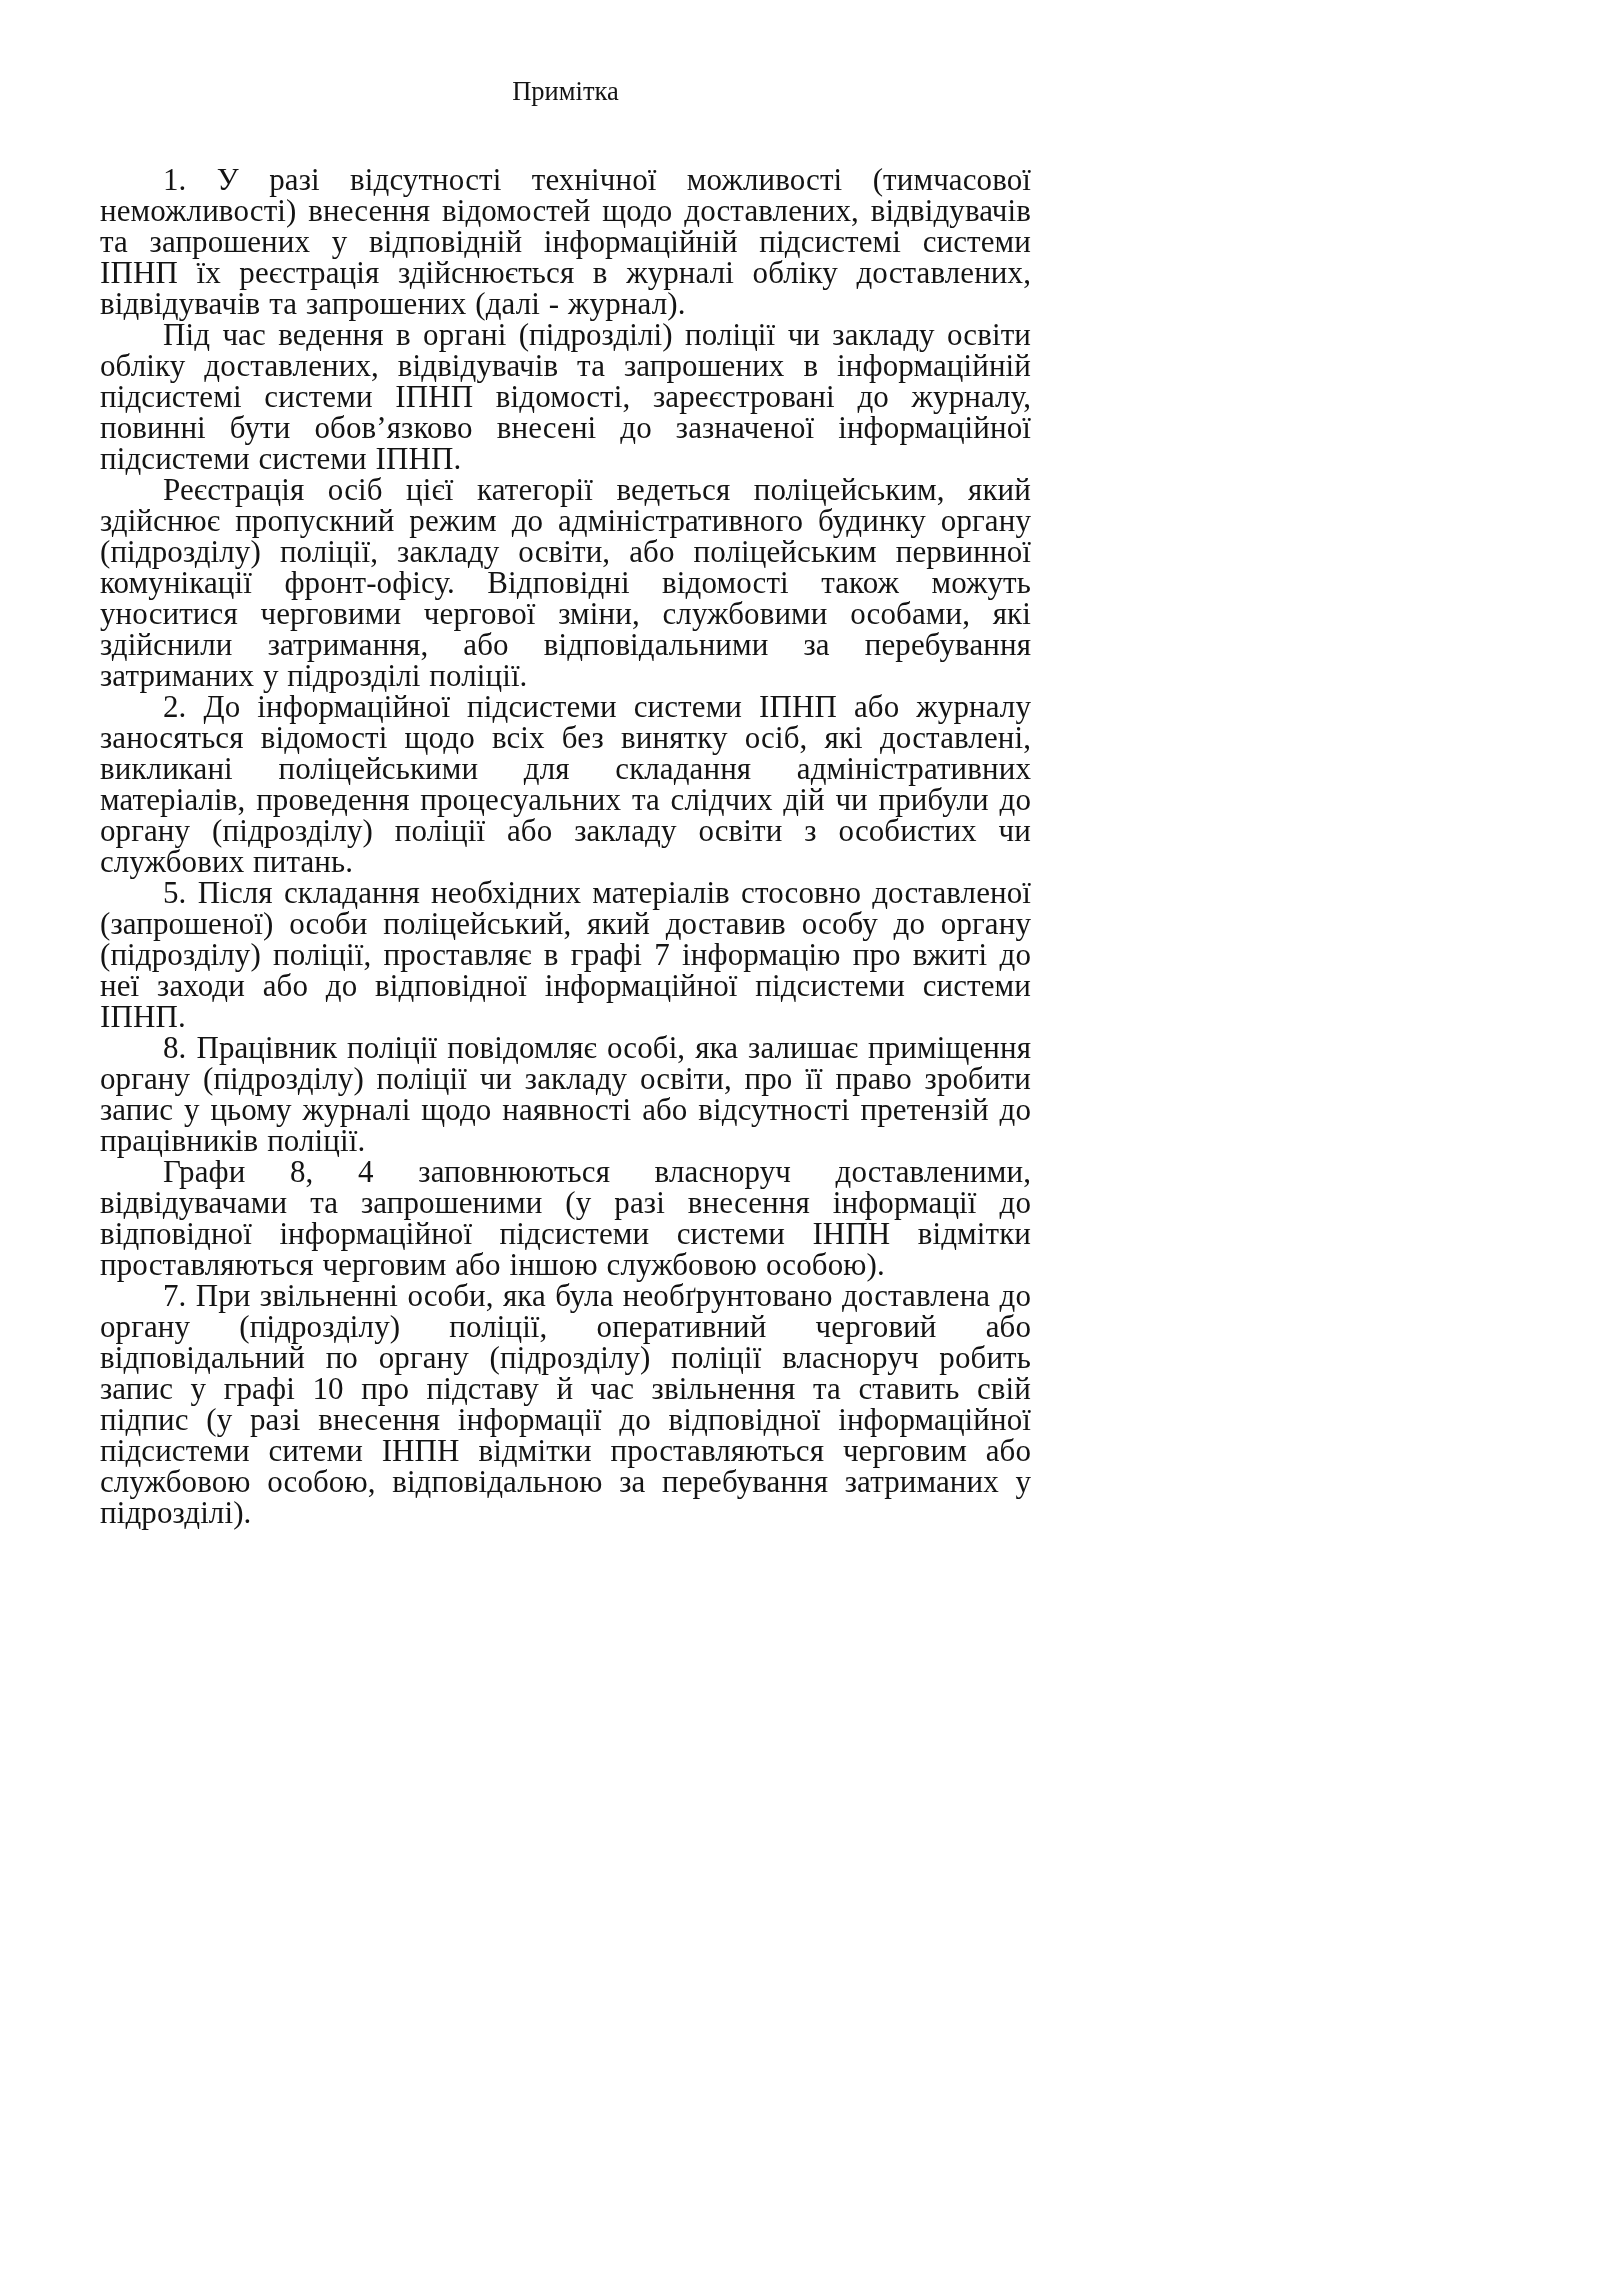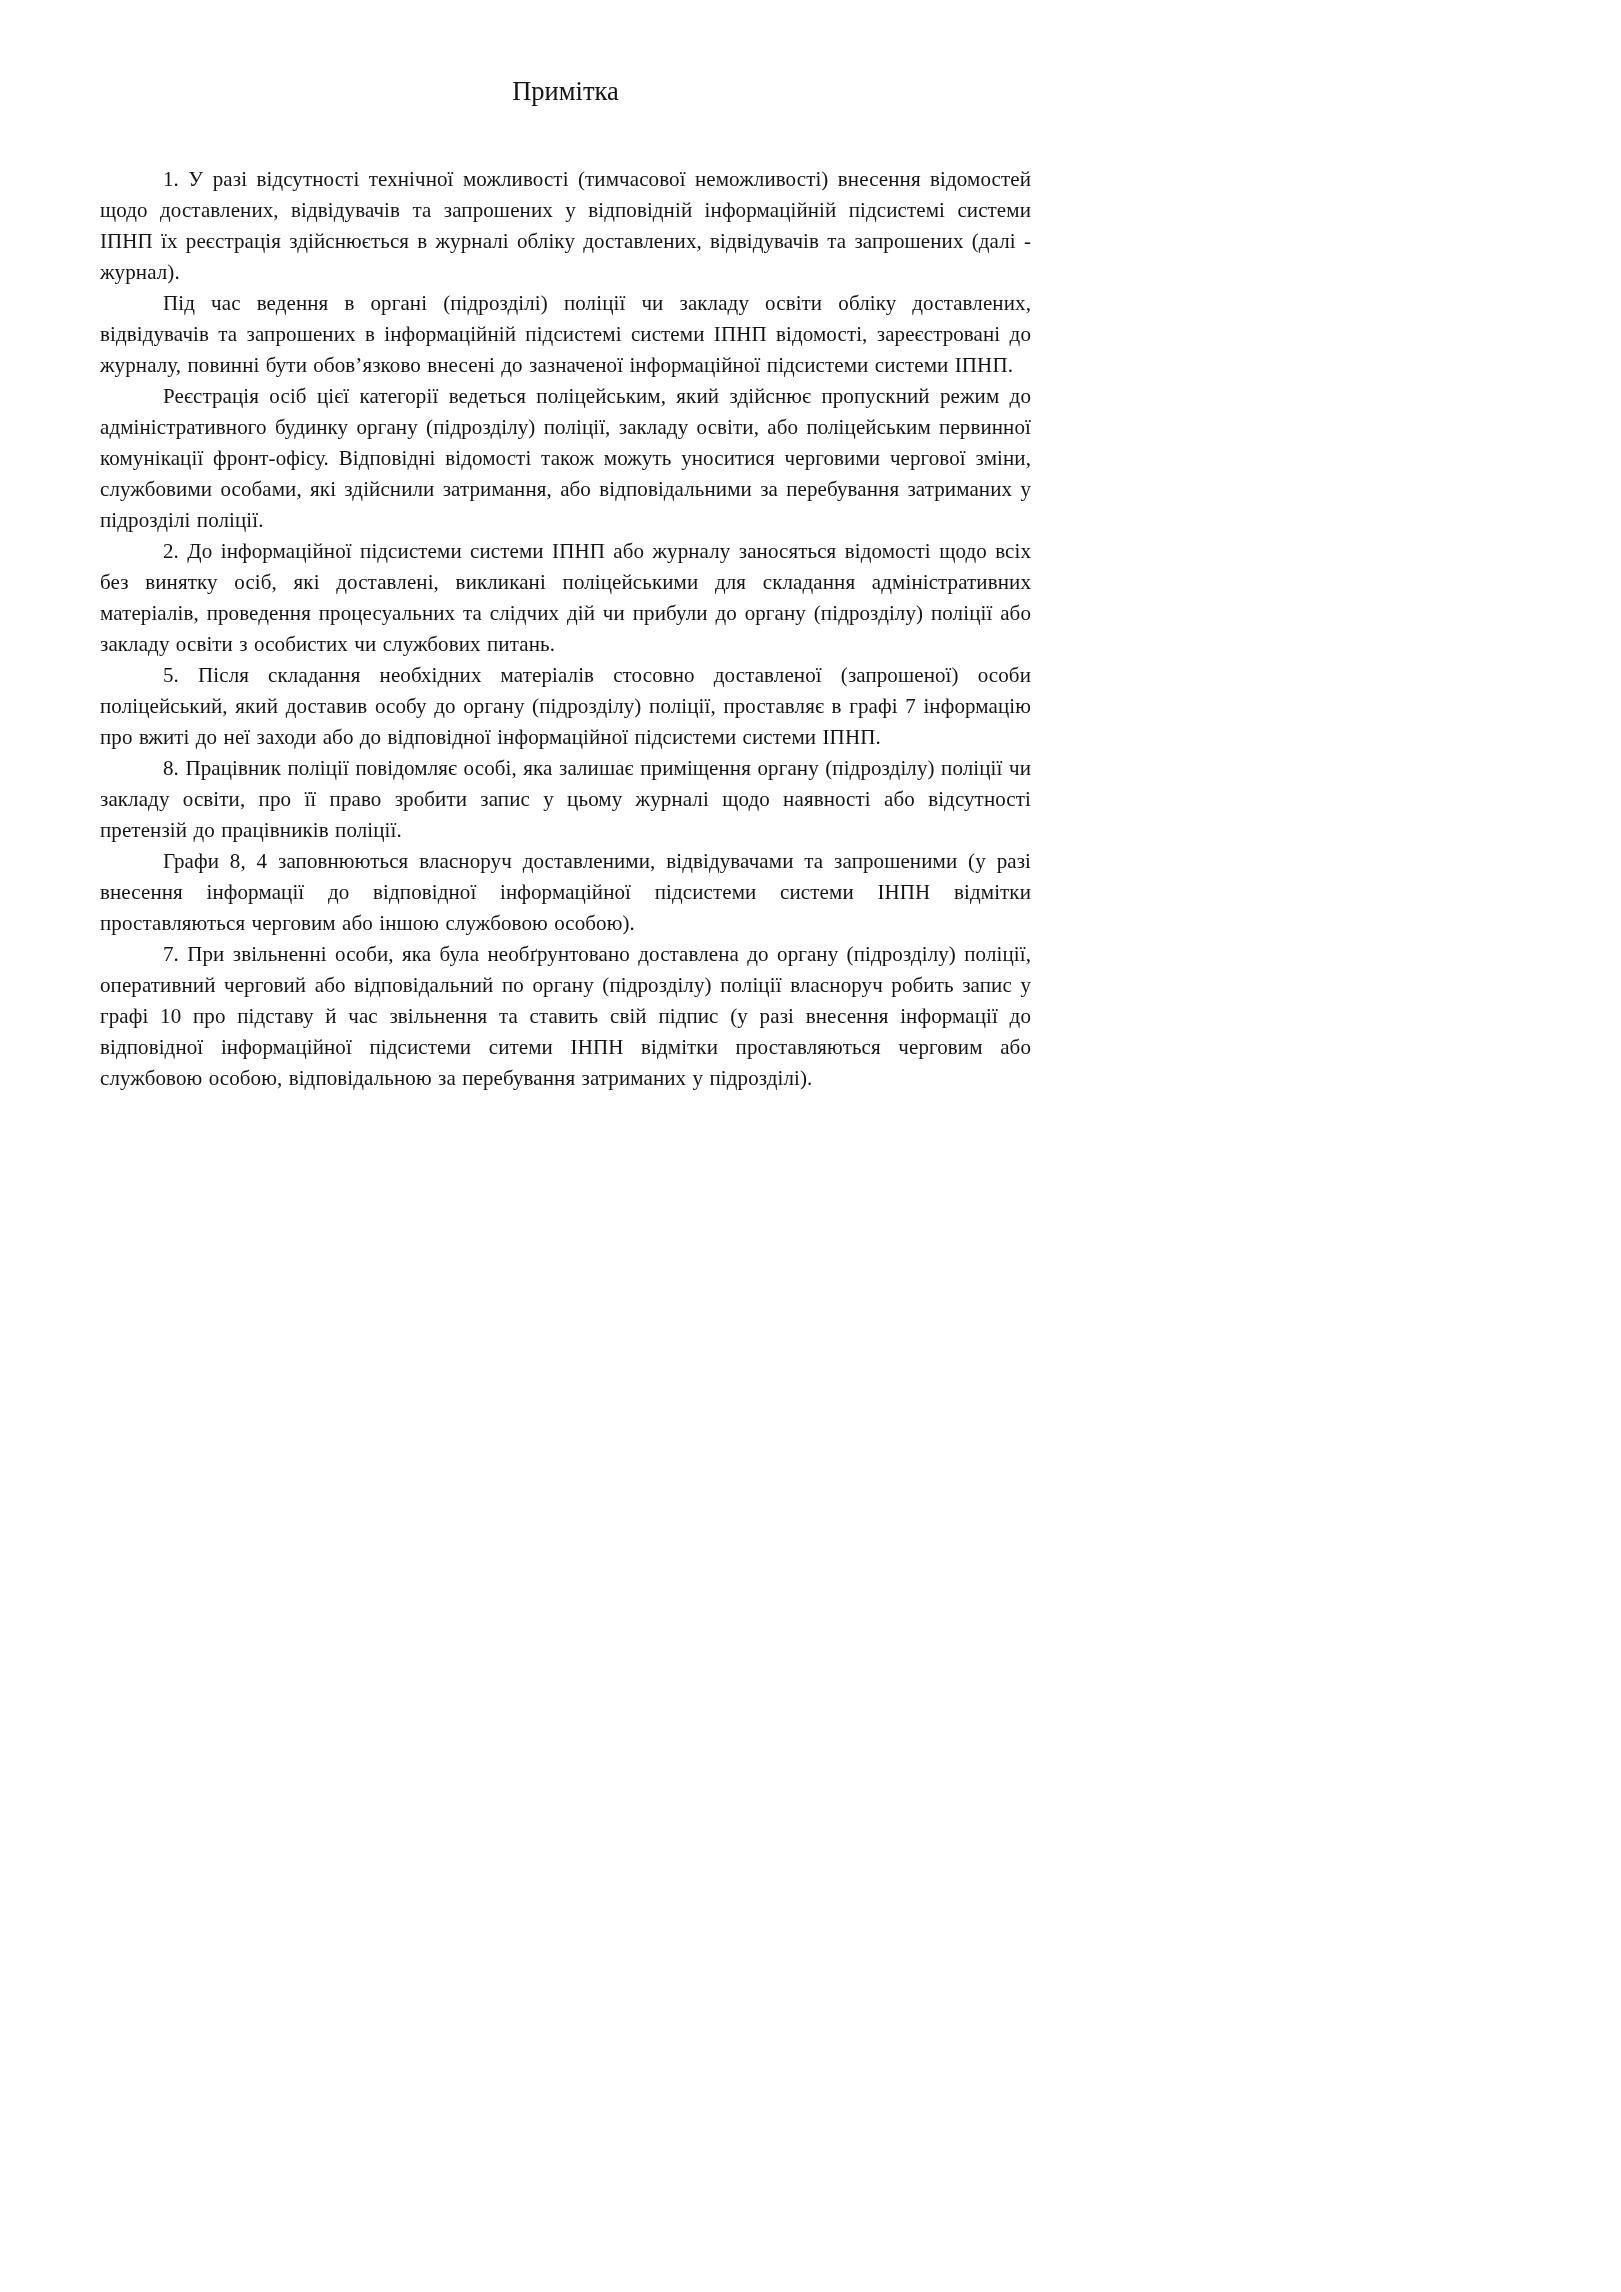--- a/index.html
+++ b/index.html
@@ -25,21 +25,21 @@
   }
   .doc-title {
     font-size: 26.5px;
     line-height: 31px;
     text-align: center;
     font-weight: normal;
     margin: 0 0 57px 0;
   }
   .doc-paragraph {
     margin: 0;
-    font-size: 21px;
+    font-size: 31px;
     line-height: 31px;
     text-align: justify;
     text-indent: 63px;
     letter-spacing: 0.1px;
     word-spacing: 1px;
   }
 </style>
 </head>
 <body>
 

